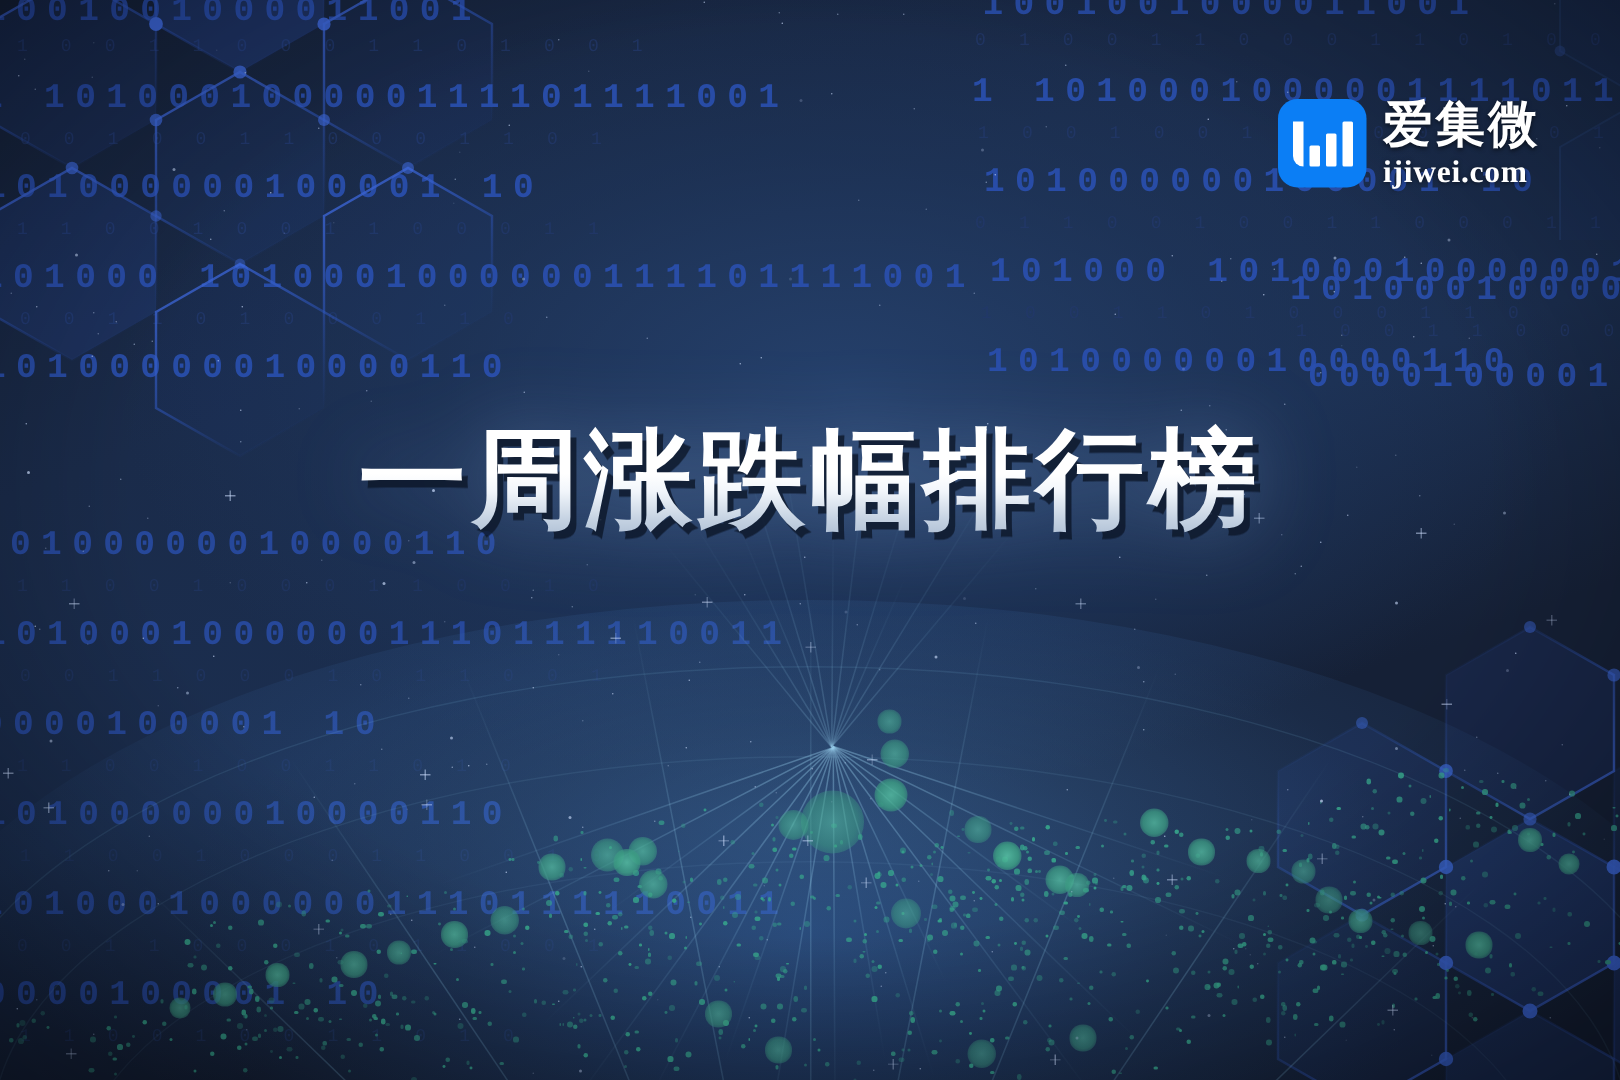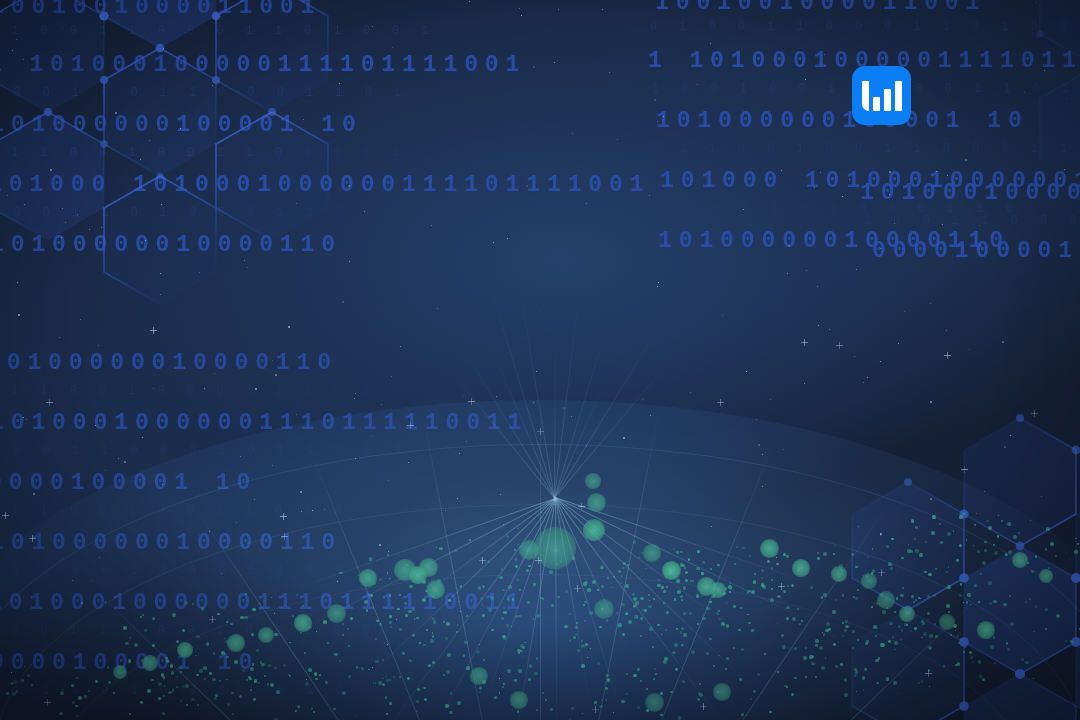--- a/index.html
+++ b/index.html
@@ -1448,18 +1448,23 @@
 
   <div class="layer vignette"></div>
 
   <div id="logo">
     <div id="logo-mark" style="background: rgb(11, 126, 245);">
       <div class="lm-j"></div>
       <div class="lm-b" style="height:14px"></div>
       <div class="lm-b" style="height:22px"></div>
       <div class="lm-b" style="height:30px"></div>
     </div>
+    <div id="logo-text">
+      <span id="logo-cn">爱集微</span>
+      <span id="logo-url">ijiwei.com</span>
+    </div>
   </div>
 
   <div id="headline">
+    <div id="hl2" class="hl-line">一周涨跌幅排行榜</div>
   </div>
 
 </div>
 
 </body></html>

